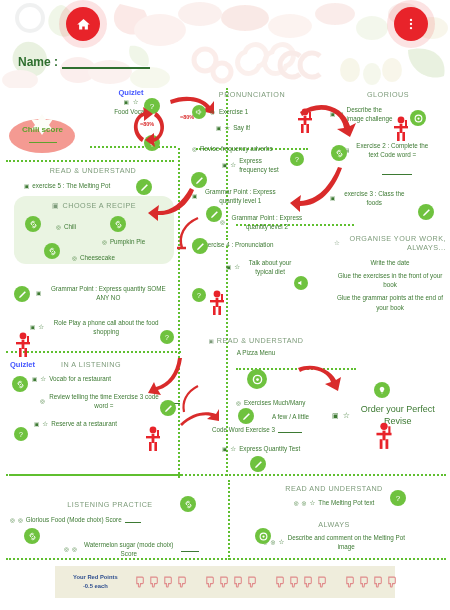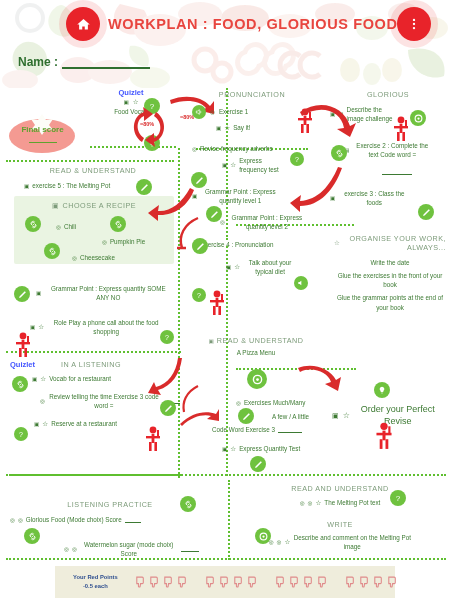--- a/index.html
+++ b/index.html
@@ -59,21 +59,21 @@
   .ico{font-size:5.6px;color:#3d7a33;}
   .star{font-size:6.5px;color:#3d7a33;}
   .bubble{
     width:16px;height:16px;border-radius:50%;
     background:#6fc23f;color:#fff;
     display:flex;align-items:center;justify-content:center;
     font-size:8px;flex:0 0 auto;
   }
   .bubble.sm{width:14px;height:14px;font-size:7px;}
   .bubble.lg{width:20px;height:20px;font-size:10px;}
-  .hl{background:#eaf4e2;border-radius:2px;}
+  .hl{background:#eaf4e2;border-radius:12px;}
   .line{display:inline-block;width:30px;border-bottom:1px solid #3d7a33;height:5px;}
   .pct{font-size:5.5px;color:#d92b2b;font-weight:bold;}
   
   .dot-h{
     position:absolute;height:0;border-top:2.4px dotted #5fbf2f;
   }
   .dot-v{
     position:absolute;width:0;border-left:2.4px dotted #5fbf2f;
   }
   
@@ -138,21 +138,20 @@
     </g>
   </svg>
 
   <div id="header-bar">
     <div class="round-btn" id="home-btn">
       <svg width="15" height="15" viewBox="0 0 24 24">
         <path d="M12 3 L22 12 h-3 v8 h-5 v-5 h-4 v5 H5 v-8 H2 Z" fill="#ffffff"></path>
       </svg>
     </div>
     <div id="title-wrap">
-      <div id="wp-title">WORKPLAN : FOOD, GLORIOUS FOOD</div>
     </div>
     <div class="round-btn" id="menu-btn">
       <svg width="14" height="14" viewBox="0 0 24 24">
         <circle cx="12" cy="5" r="2" fill="#fff"></circle>
           <circle cx="12" cy="12" r="2" fill="#fff"></circle>
           <circle cx="12" cy="19" r="2" fill="#fff"></circle>
       </svg>
     </div>
   </div>
 
@@ -177,21 +176,21 @@
   <div class="dot-h" style="left:236px;top:280px;width:120px;"></div>
   <div class="dot-h" style="left:6px;top:386px;width:440px;"></div>
   <div class="dot-v" style="left:228px;top:392px;height:80px;"></div>
   <div class="dot-h" style="left:6px;top:470px;width:440px;"></div>
 
   <div id="final-score">
     <svg width="75" height="42" viewBox="0 0 75 42">
       <ellipse cx="37" cy="24" rx="33" ry="17" fill="#f49a92"></ellipse>
       <path d="M37 2 l4 6 l7 -1 l-4 6 l4 5 l-7 -1 l-4 6 l-4 -6 l-7 1 l4 -5 l-4 -6 l7 1Z" fill="#fdfdf8"></path>
     </svg>
-    <div id="fs-text">Final score</div>
+    <div id="fs-text">Chili score</div>
     <div id="fs-line"></div>
   </div>
 
   <div class="block" style="left:96px;top:0px;width:70px;text-align:center;">
     <div class="quizlet">Quizlet</div>
     <div class="row center" style="gap:4px;margin-top:1px;">
       <span class="ico">▣</span>
       <span class="star">☆</span>
     </div>
     <div class="txt" style="margin-top:1px;">Food Vocab</div>
@@ -487,29 +486,29 @@
     <svg width="9" height="9" viewBox="0 0 24 24">
         <path d="M9 15l6-6M7 11a4 4 0 0 1 6-4l2-2a5 5 0 0 0-8 8Zm10 2a4 4 0 0 1-6 4l-2 2a5 5 0 0 0 8-8Z" fill="none" stroke="#fff" stroke-width="2"></path>
       </svg>
   </div>
   <div class="bubble" style="position:absolute;left:24px;top:440px;">
     <svg width="9" height="9" viewBox="0 0 24 24">
         <path d="M9 15l6-6M7 11a4 4 0 0 1 6-4l2-2a5 5 0 0 0-8 8Zm10 2a4 4 0 0 1-6 4l-2 2a5 5 0 0 0 8-8Z" fill="none" stroke="#fff" stroke-width="2"></path>
       </svg>
   </div>
 
-  <div class="block" style="left:240px;top:396px;width:200px;">
+  <div class="block" style="left:234px;top:396px;width:200px;">
     <div class="hdr">READ AND UNDERSTAND</div>
     <div class="row center" style="margin-top:5px;gap:3px;">
       <span class="ico">◎</span>
       <span class="ico">◎</span>
       <span class="star">☆</span>
       <span class="txt">The Melting Pot text</span>
     </div>
-    <div class="hdr" style="margin-top:13px;">WRITE</div>
+    <div class="hdr" style="margin-top:13px;">ALWAYS</div>
     <div class="row center" style="margin-top:4px;gap:3px;">
       <span class="ico">◎</span>
       <span class="ico">◎</span>
       <span class="star">☆</span>
       <span class="txt" style="width:118px;text-align:center;">Describe and comment on the Melting Pot image</span>
     </div>
   </div>
   <div class="bubble" style="position:absolute;left:390px;top:402px;">?</div>
   <div class="bubble" style="position:absolute;left:255px;top:440px;">
     <svg width="9" height="9" viewBox="0 0 24 24">

